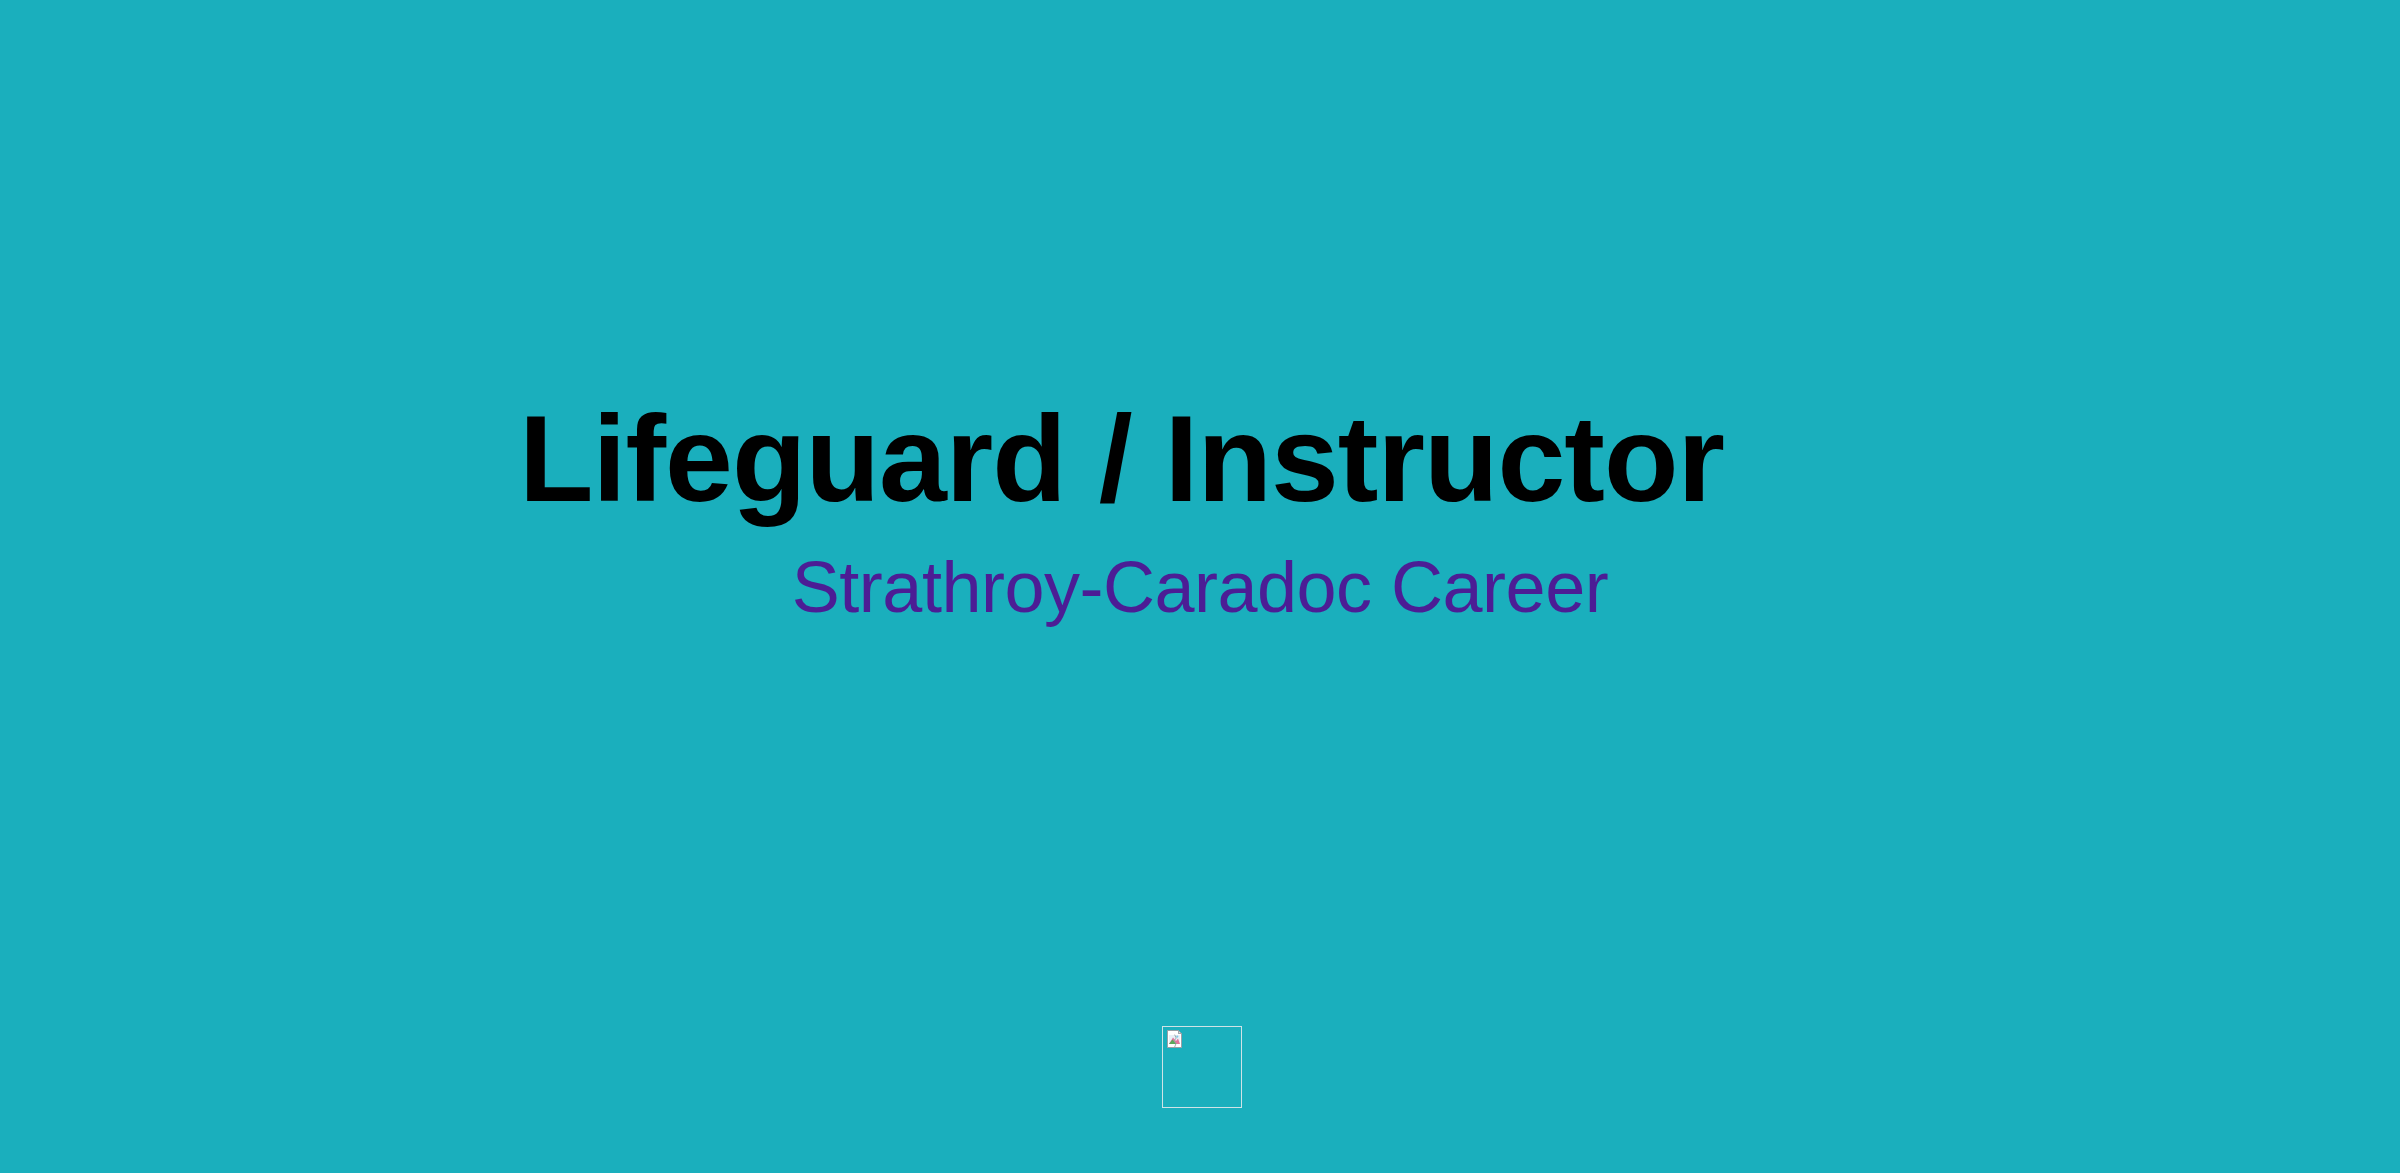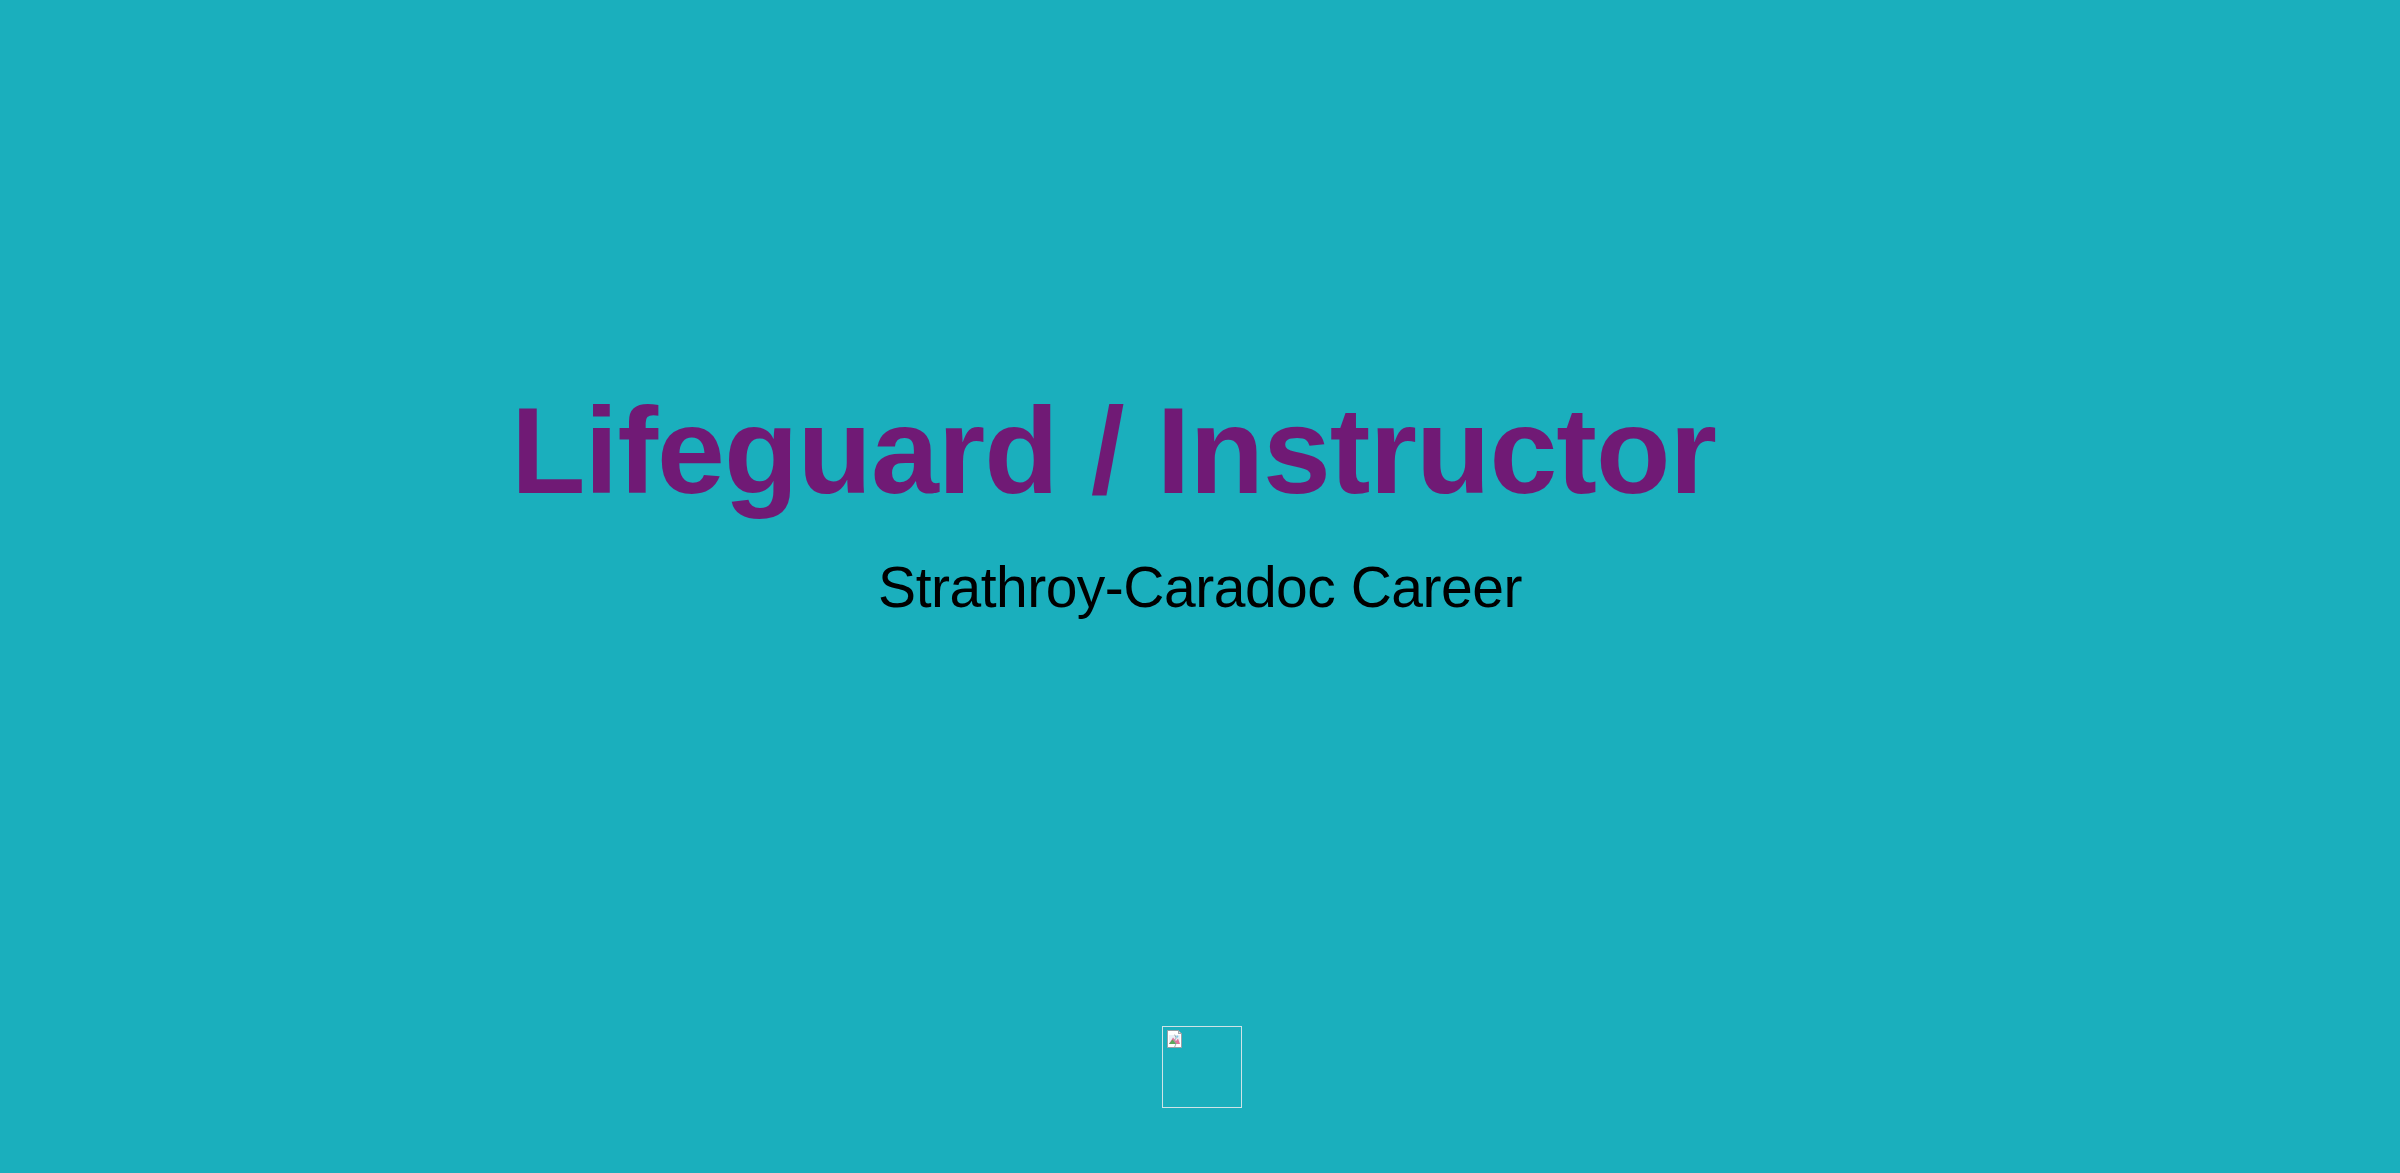--- a/index.html
+++ b/index.html
@@ -27,48 +27,48 @@
   
   .hero {
     position: absolute;
     left: 0;
     top: 0;
     width: 2400px;
     text-align: center;
   }
 
   .hero-title {
-    margin: 0;
+    margin: 8px;
     padding: 0;
     position: absolute;
     left: 0;
     top: 389px;
     width: 2227px;
     font-family: "Liberation Sans", sans-serif;
     font-weight: 700;
     font-size: 122px;
     line-height: 124px;
     letter-spacing: -1px;
-    color: #701a75;
+    color: #000000;
     white-space: nowrap;
   }
 
   .hero-subtitle {
     margin: 0;
     padding: 0;
     position: absolute;
     left: 0;
     top: 541px;
     width: 2400px;
     font-family: "Liberation Sans", sans-serif;
     font-weight: 400;
-    font-size: 57px;
+    font-size: 72px;
     line-height: 92px;
     letter-spacing: -0.5px;
-    color: #000000;
+    color: #4c1d95;
     white-space: nowrap;
   }
 
   
   .broken-image-placeholder {
     position: absolute;
     left: 1162px;
     top: 1026px;
     width: 80px;
     height: 82px;

